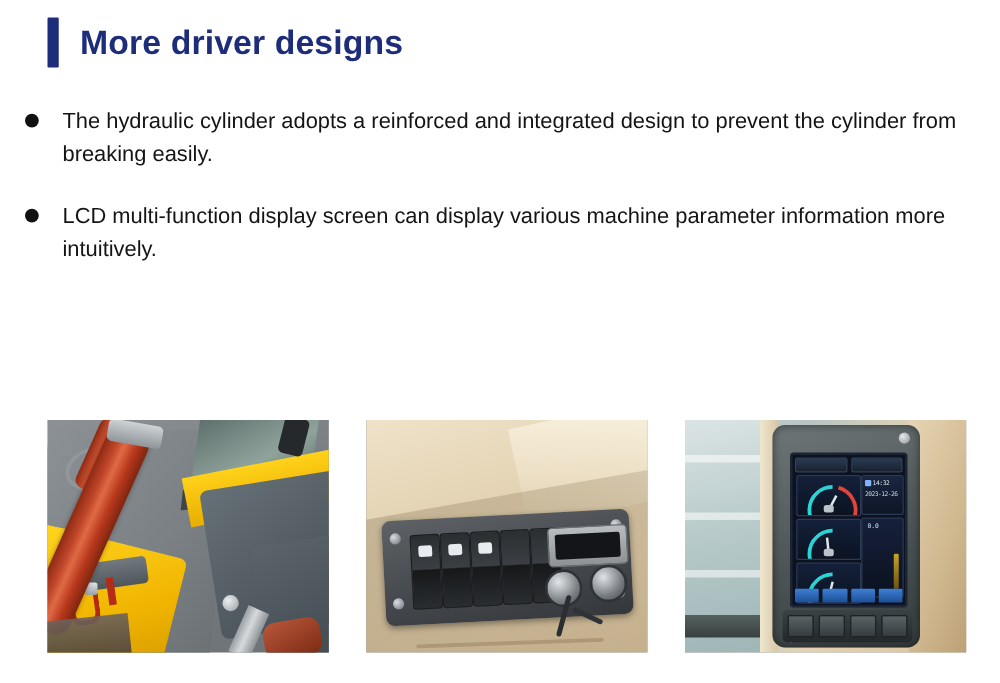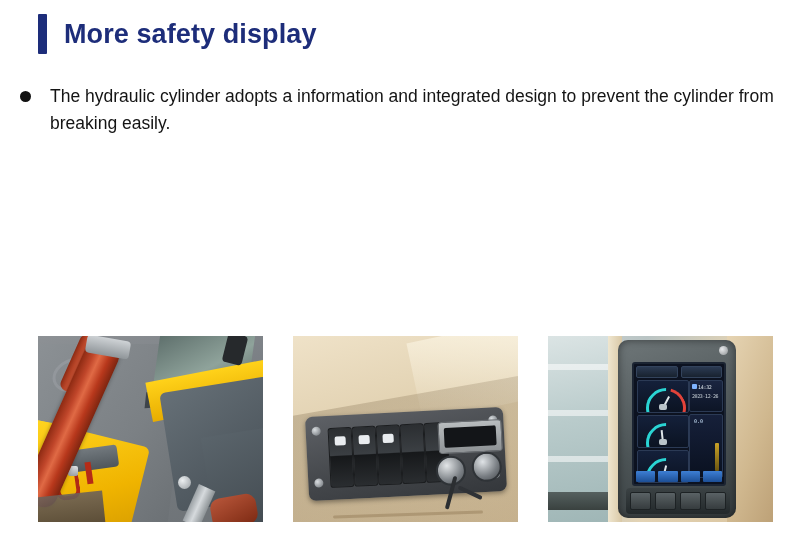--- a/index.html
+++ b/index.html
@@ -312,31 +312,35 @@
     background:radial-gradient(circle at 35% 35%,#e8eaec,#8b9092);
   }
 </style>
 </head>
 <body>
 
 <div class="page">
 
   <div class="heading">
     <div class="accent-bar"></div>
-    <div class="heading-title">More safety display</div>
+    <div class="heading-title">More driver designs</div>
   </div>
 
   <div class="bullets">
 
     <div class="bullet-item">
       <span class="bullet-dot"></span>
-      <span class="bullet-text">The hydraulic cylinder adopts a information and integrated design to prevent the cylinder from breaking easily.</span>
+      <span class="bullet-text">The hydraulic cylinder adopts a reinforced and integrated design to prevent the cylinder from breaking easily.</span>
     </div>
 
 
+    <div class="bullet-item">
+      <span class="bullet-dot"></span>
+      <span class="bullet-text">LCD multi-function display screen can display various machine parameter information more intuitively.</span>
+    </div>
 
   </div>
 
   <div class="photo-row">
 
     <div class="photo" title="Red reinforced hydraulic cylinder mounted between grey and yellow machine structures">
       <div class="inner p1">
         <div class="bodyplate"></div>
         <div class="cabglass"></div>
         <div class="cabframe"></div>

